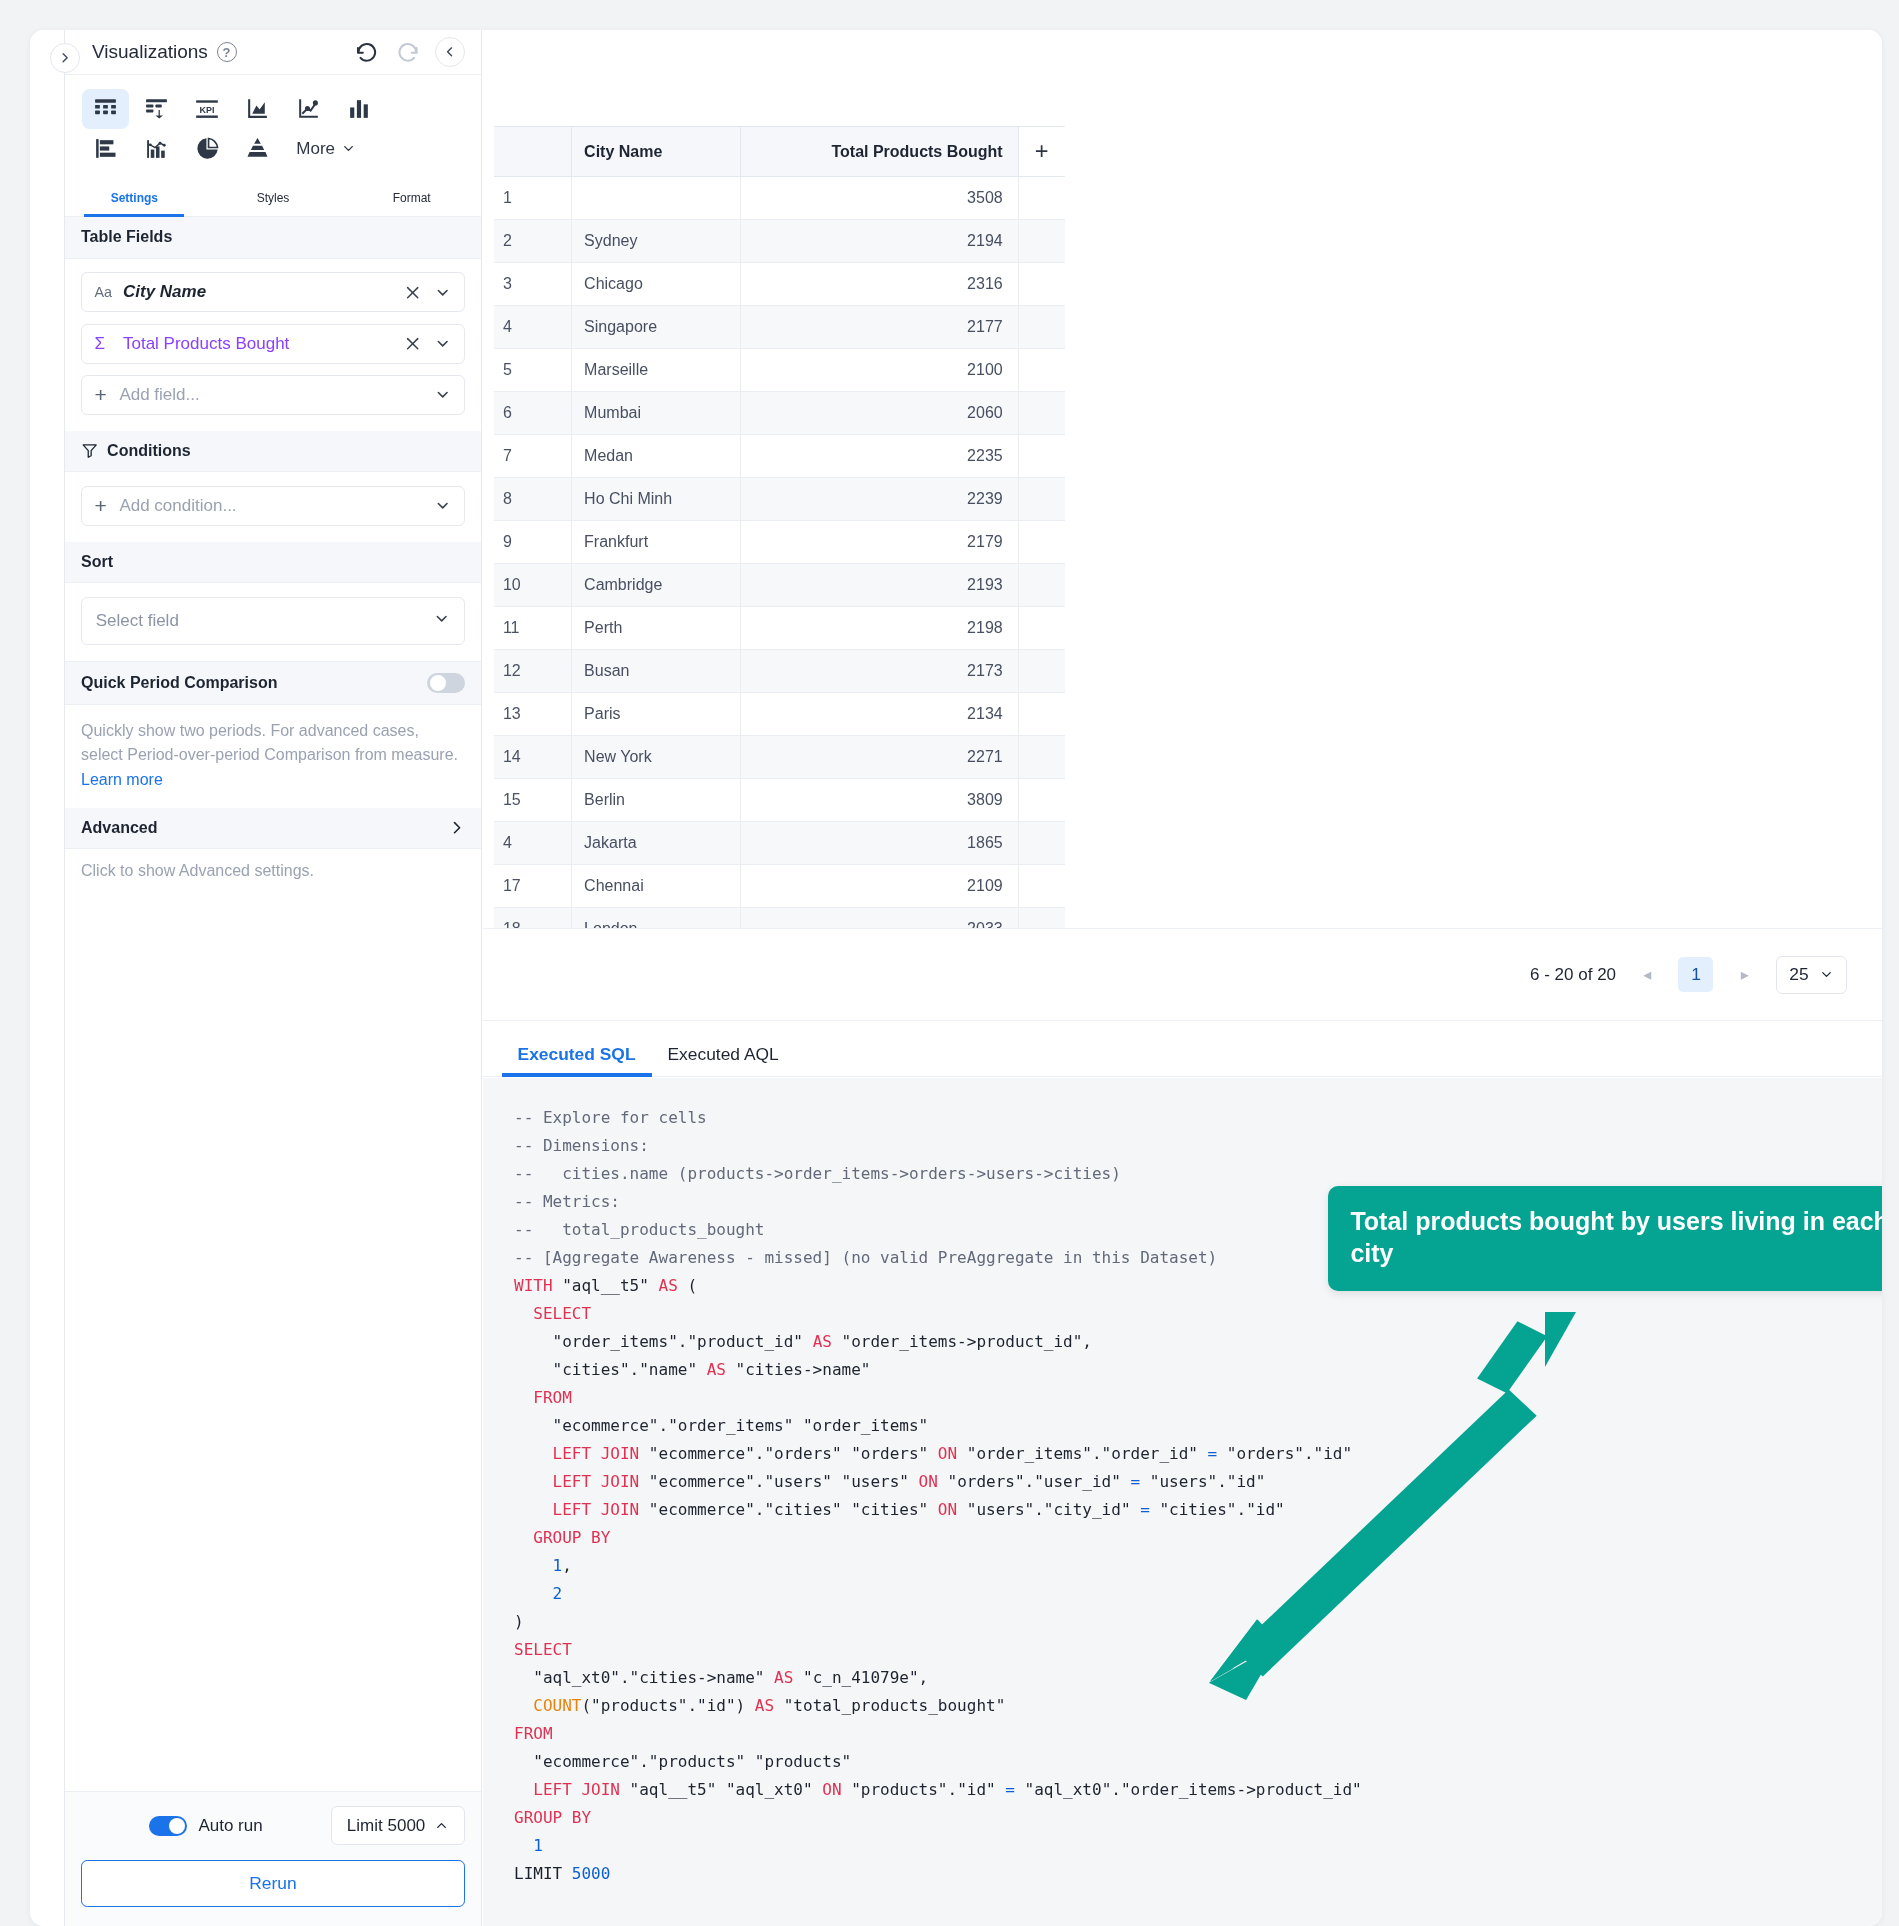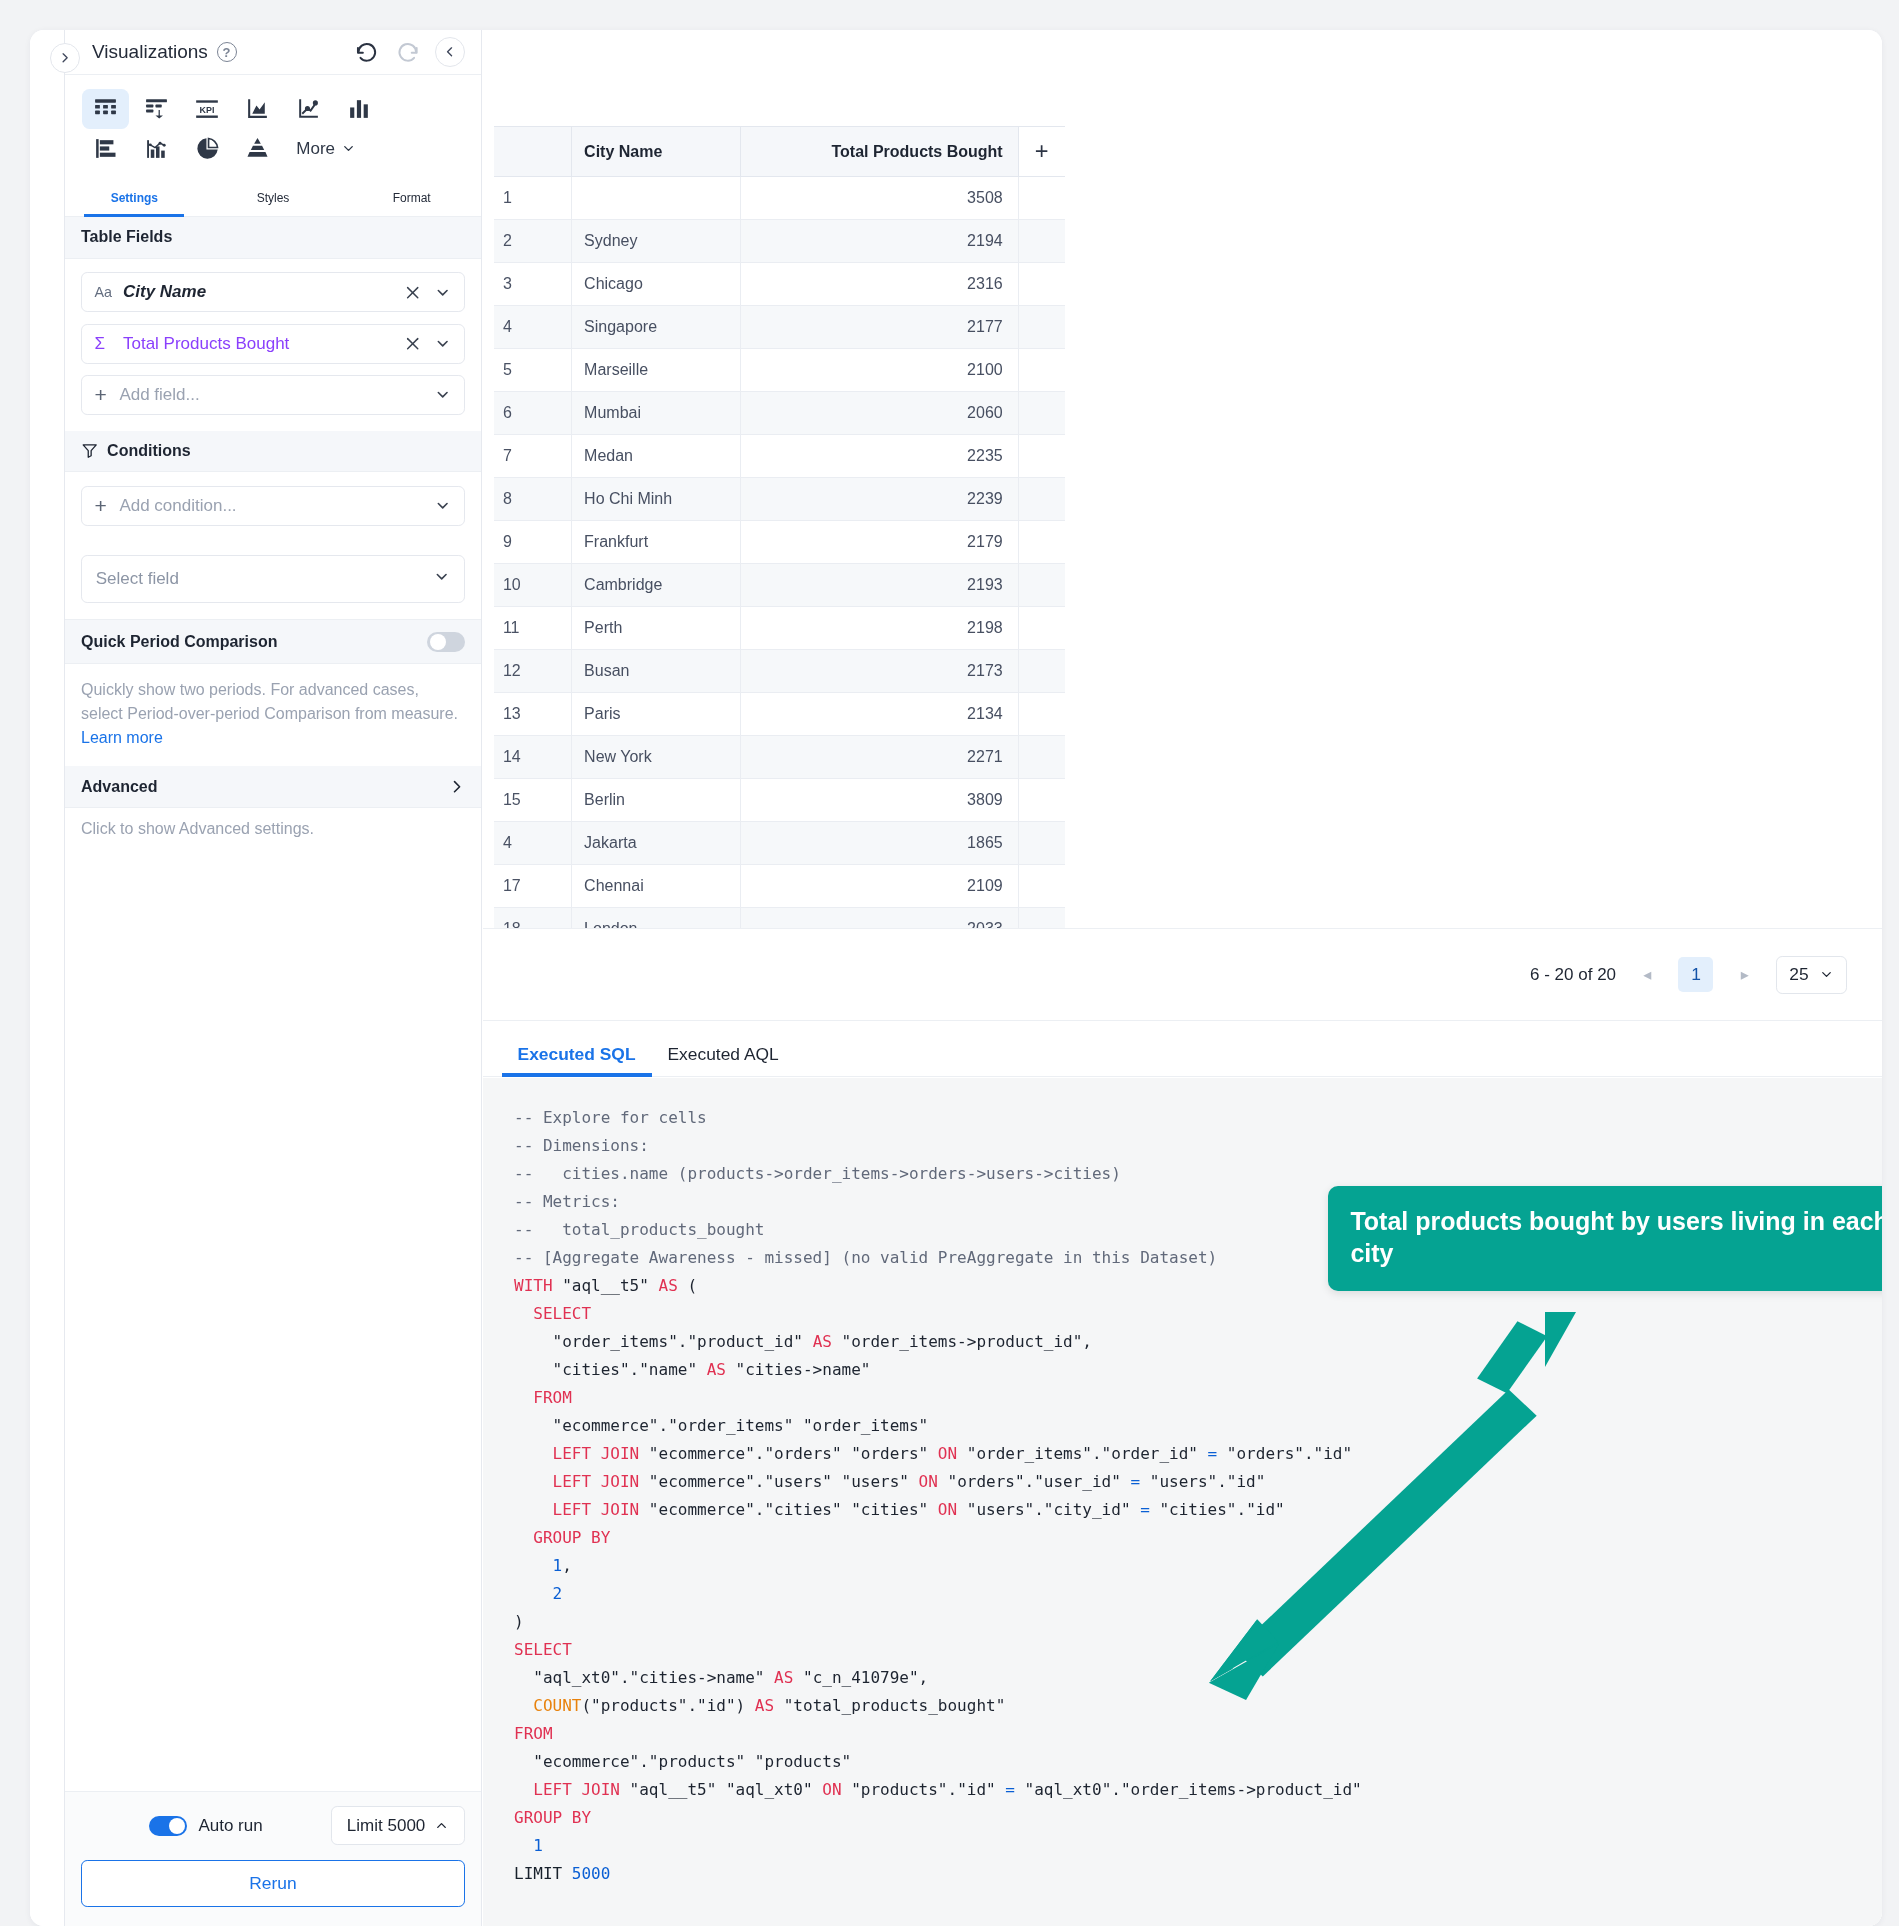--- a/index.html
+++ b/index.html
@@ -444,20 +444,23 @@
         <span class="plus-g">+</span>
         <span class="f-label muted">Add condition...</span>
         <span class="f-right">
           <svg width="17.4" height="17.4" viewBox="0 0 24 24" fill="none" stroke="#39414f" stroke-width="2.2" stroke-linecap="round" stroke-linejoin="round">
               <polyline points="6 9 12 15 18 9"></polyline>
             </svg>
         </span>
       </div>
     </div>
 
+    <div class="sec-head">
+      <span>Sort</span>
+    </div>
     <div class="sec-body">
       <div class="select-box">
         <span>Select field</span>
         <span class="chev">
           <svg width="17.4" height="17.4" viewBox="0 0 24 24" fill="none" stroke="#39414f" stroke-width="2.2" stroke-linecap="round" stroke-linejoin="round">
               <polyline points="6 9 12 15 18 9"></polyline>
             </svg>
         </span>
       </div>
     </div>

